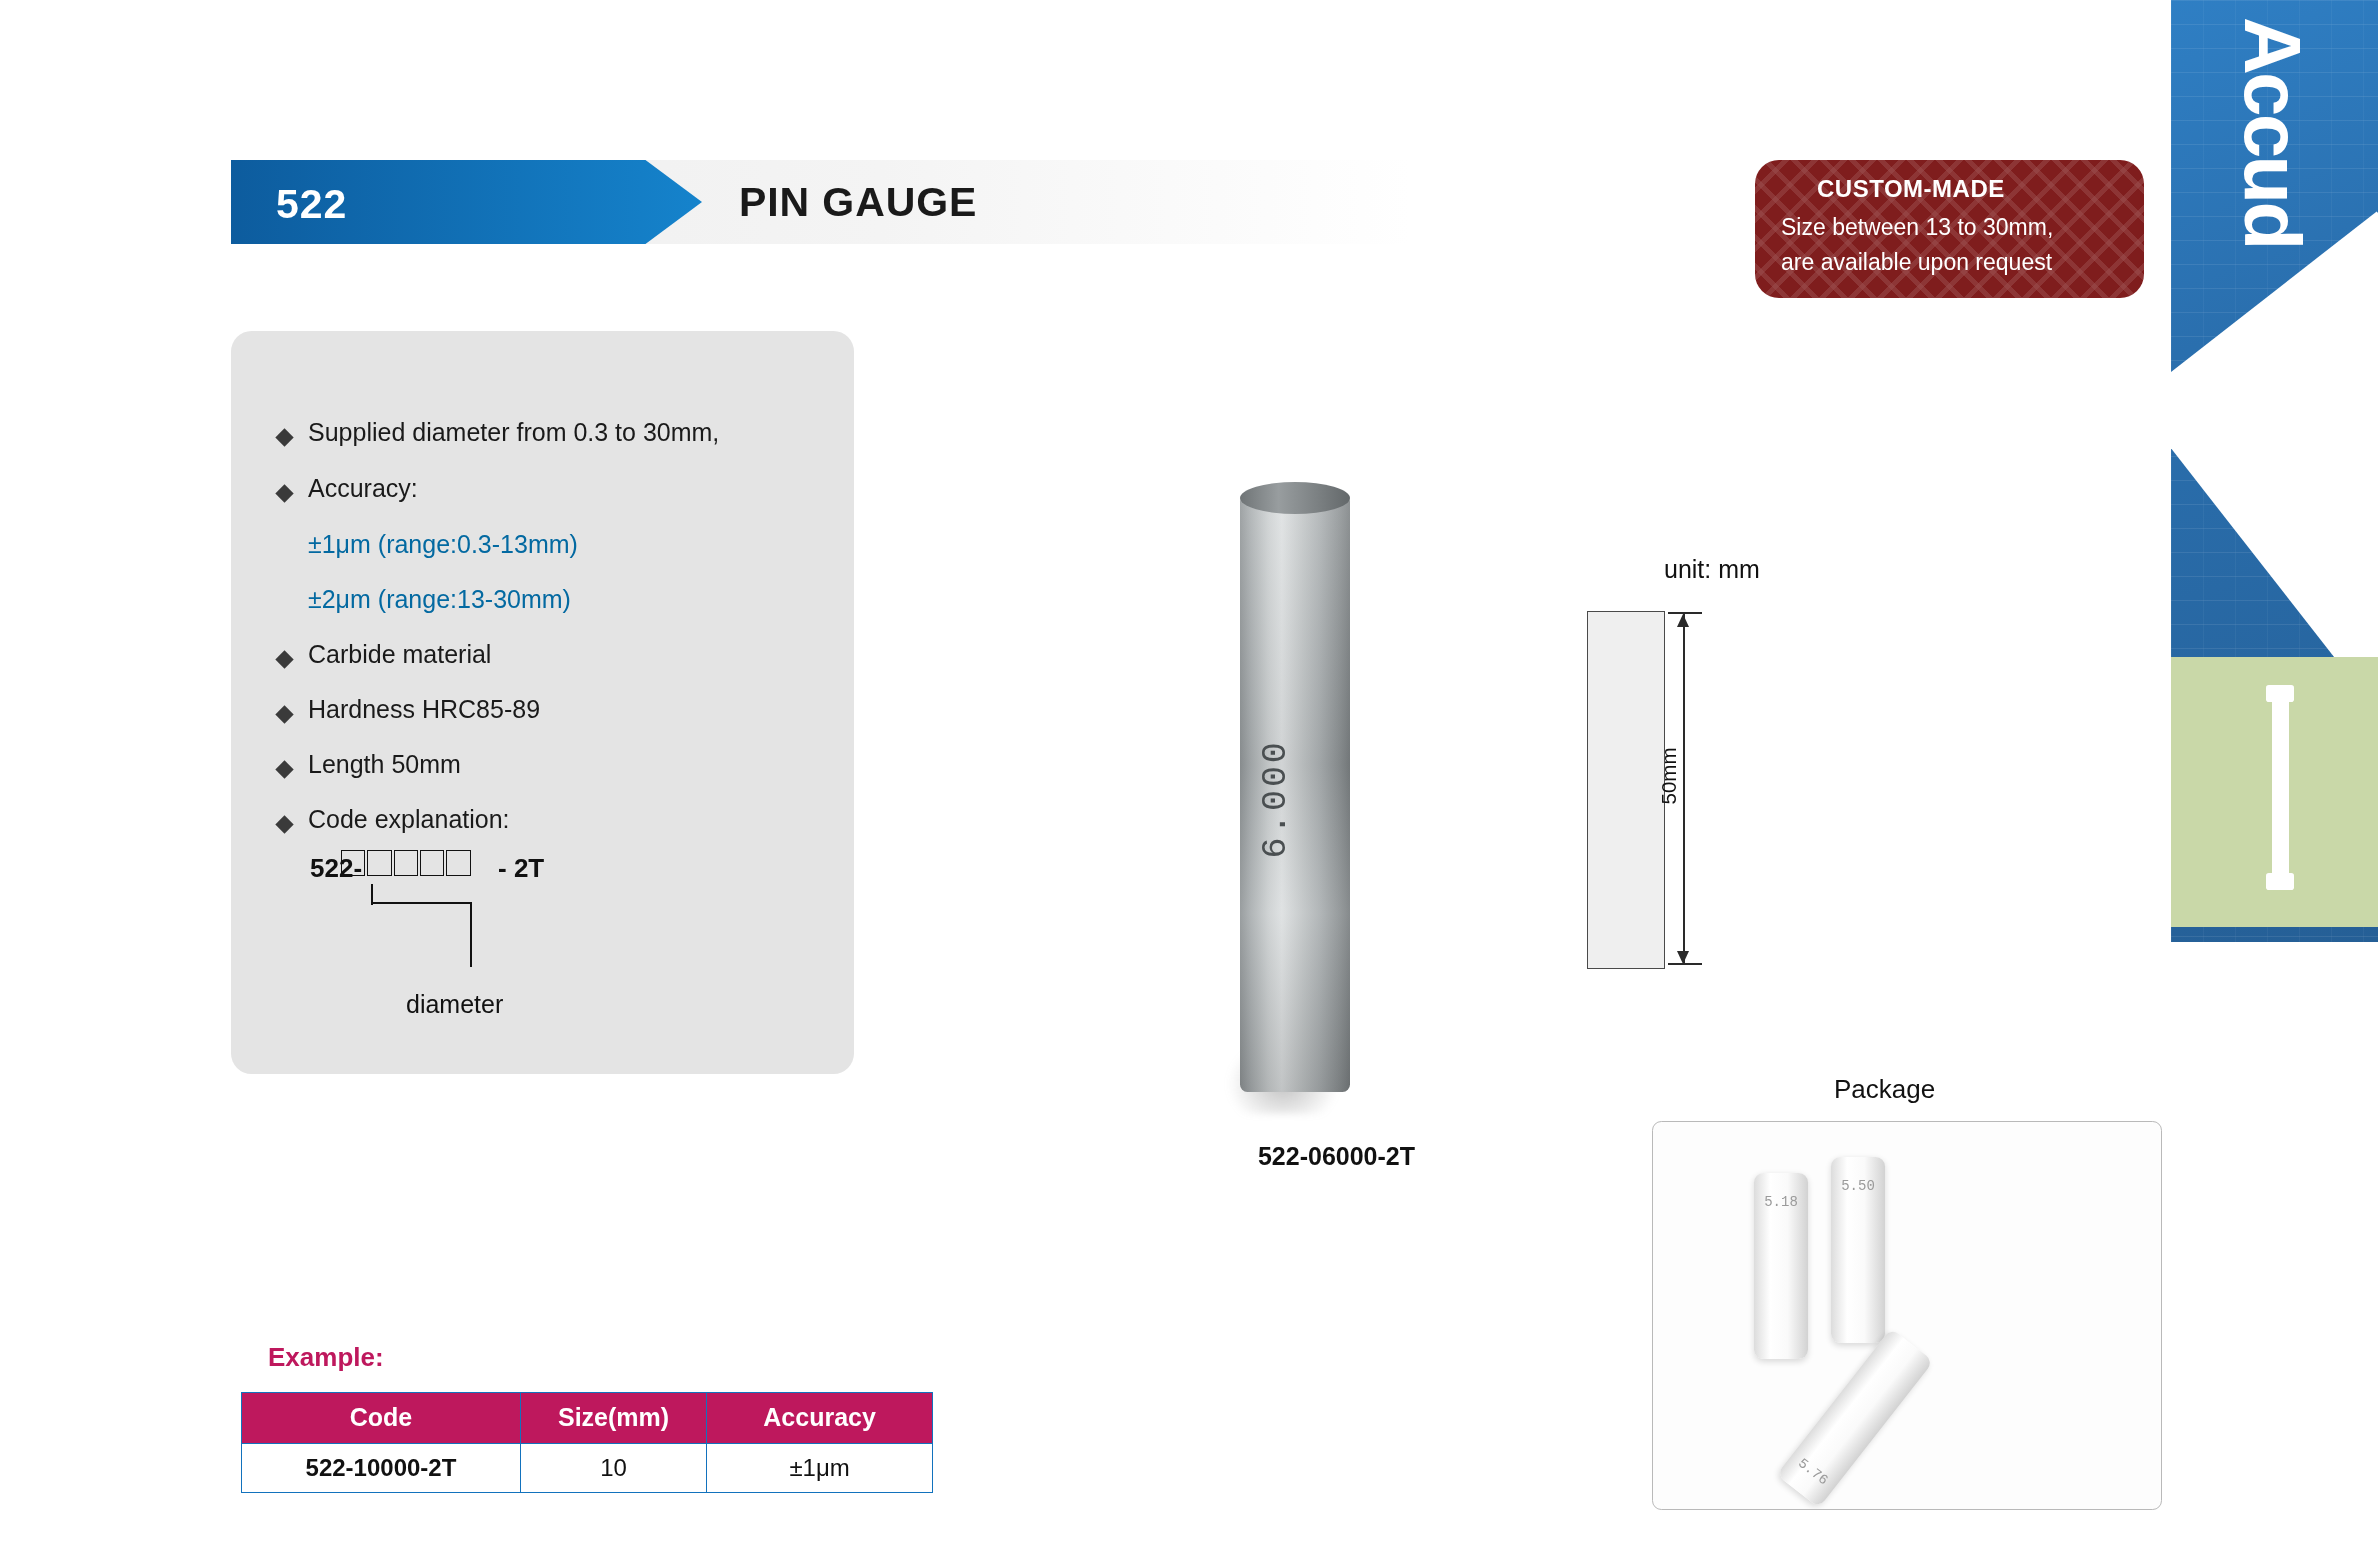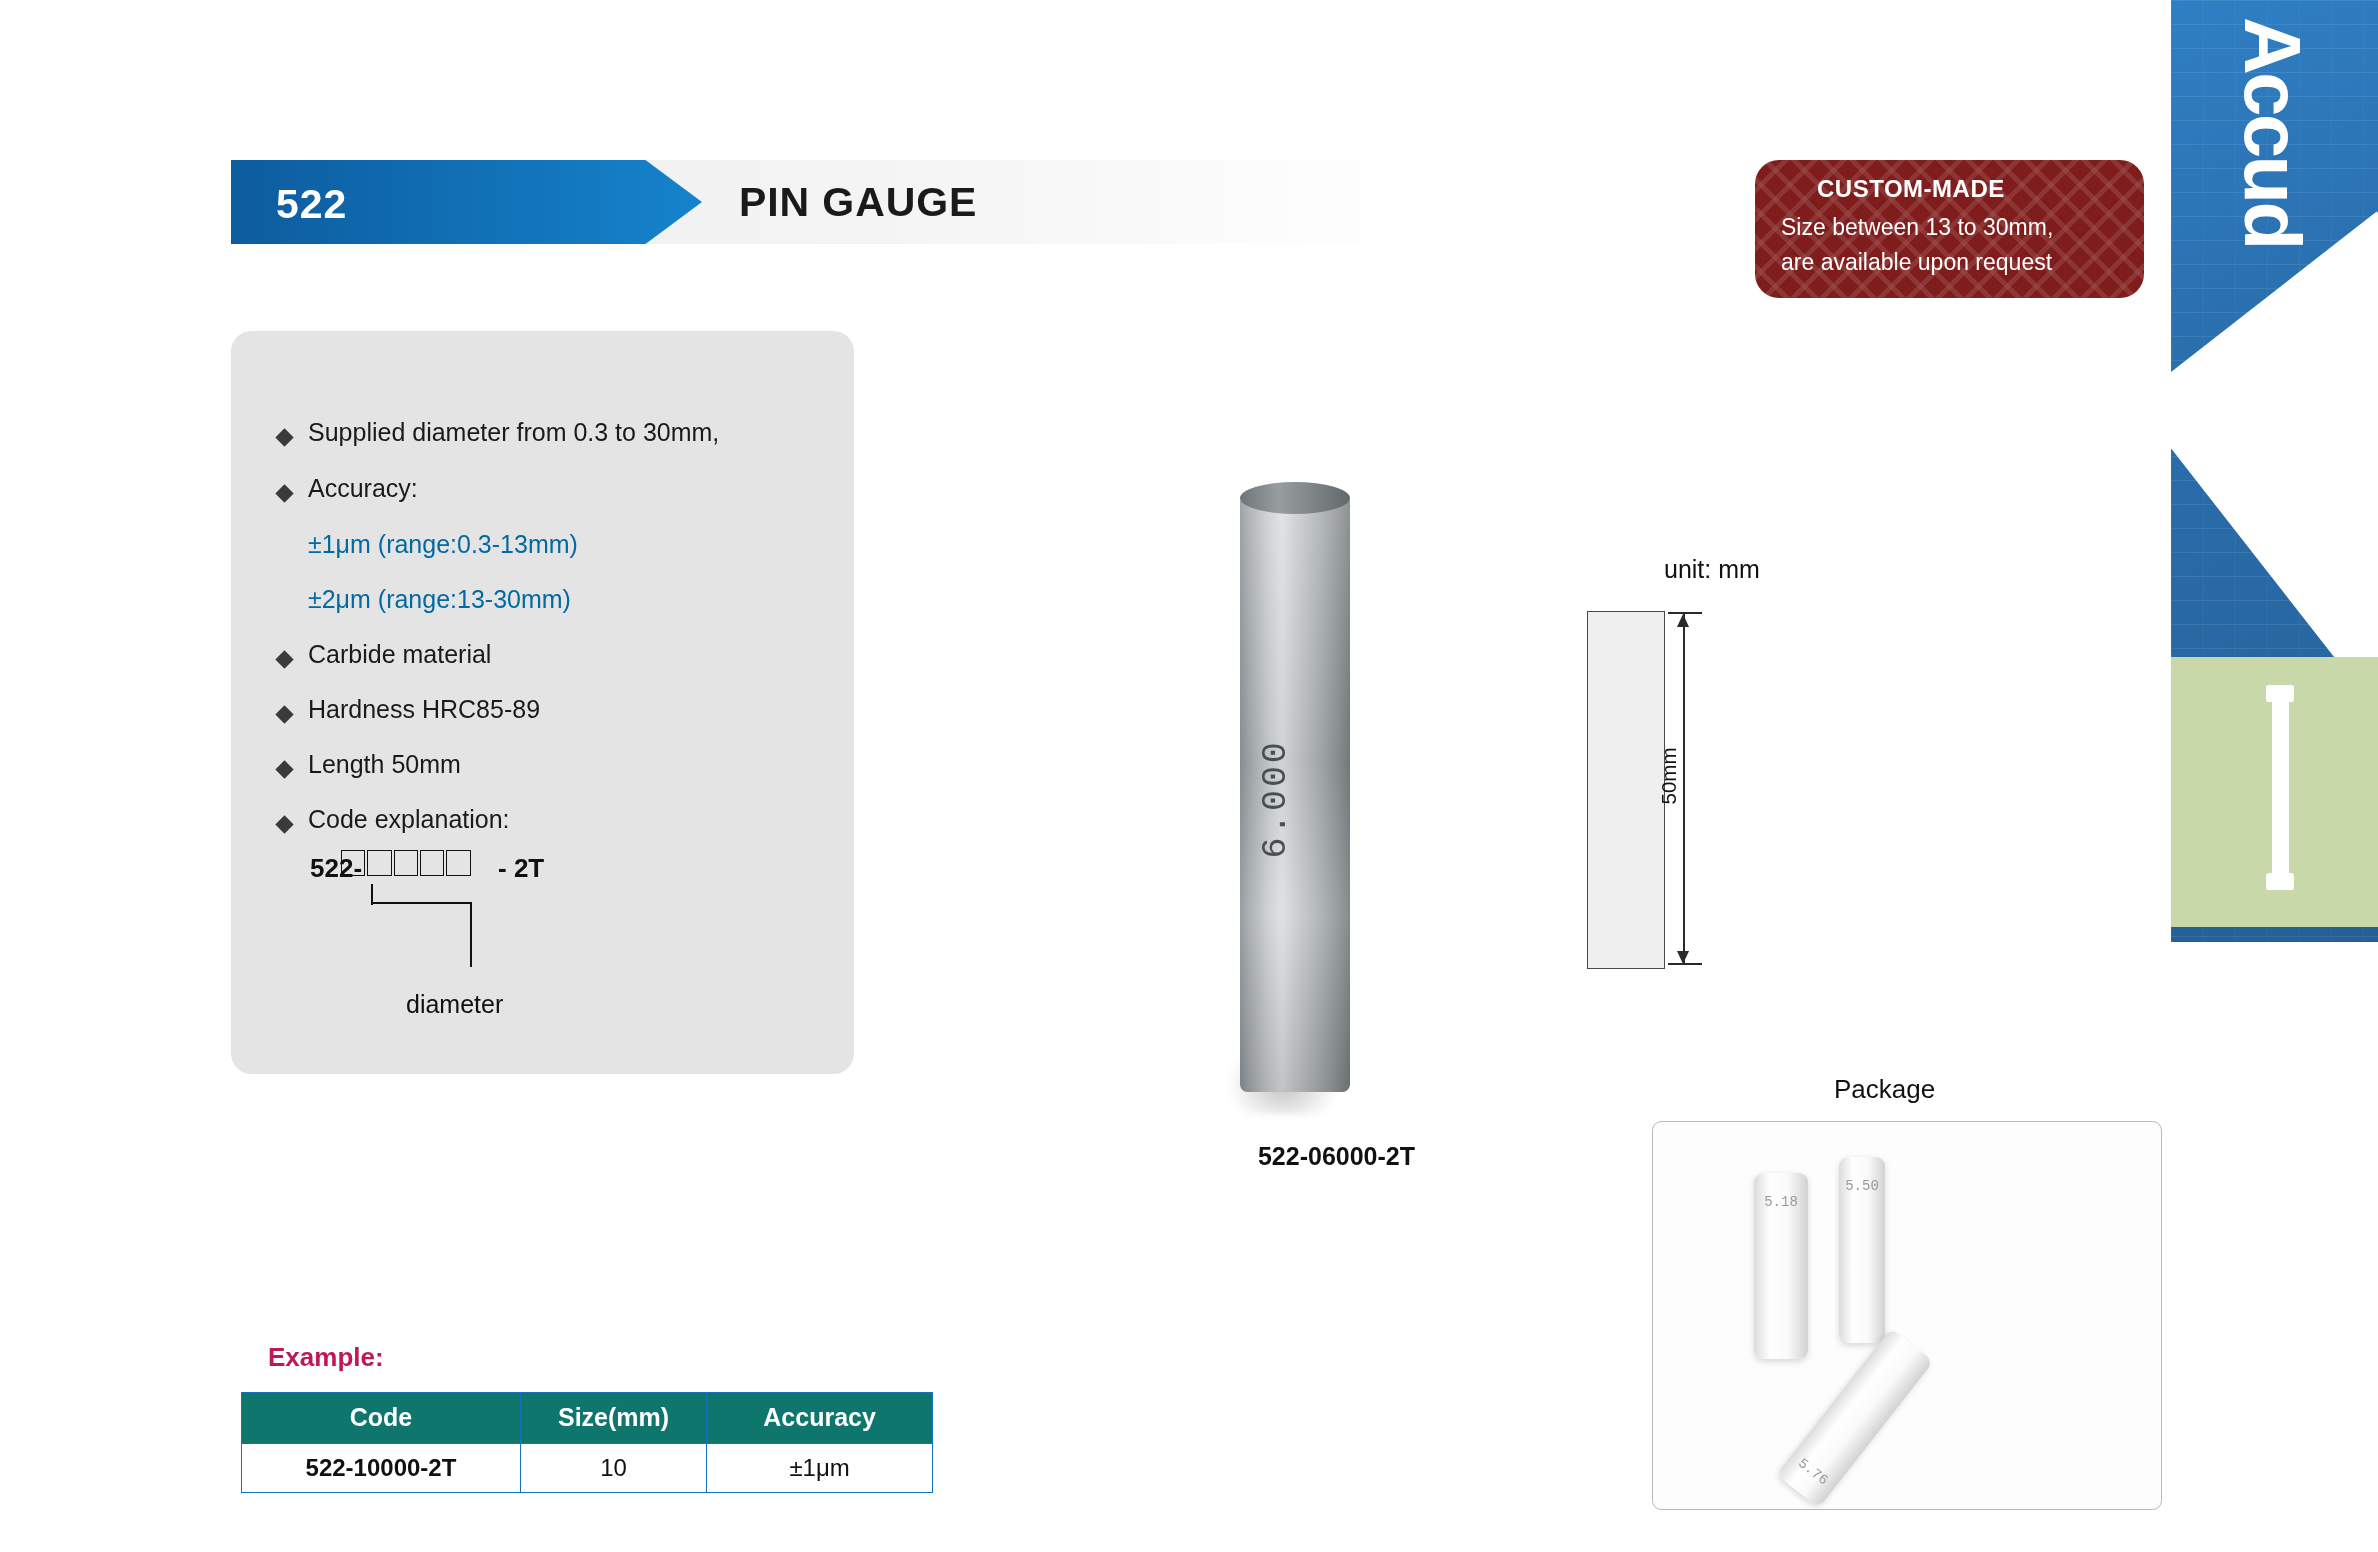--- a/index.html
+++ b/index.html
@@ -418,21 +418,21 @@
   .pkg-pin .lbl {
     position: absolute;
     width: 100%;
     text-align: center;
     font-size: 14px;
     color: #9a9a9a;
     font-family: "Liberation Mono", monospace;
   }
   .pkg-1 { left: 101px; top: 51px; width: 54px; height: 186px; }
   .pkg-1 .lbl { top: 20.5px; }
-  .pkg-2 { left: 186px; top: 35px; width: 46px; height: 186px; }
+  .pkg-2 { left: 178px; top: 35px; width: 54px; height: 186px; }
   .pkg-2 .lbl { top: 20.5px; }
   .pkg-3 {
     left: 175px; top: 203px; width: 54px; height: 186px;
     transform: rotate(38deg);
     transform-origin: center;
   }
   .pkg-3 .lbl { bottom: 17px; }
 
   
   .example-label {
@@ -444,21 +444,21 @@
     color: #be185d;
   }
   .example-table {
     position: absolute;
     left: 241px;
     top: 1392px;
     width: 692px;
     border-collapse: collapse;
   }
   .example-table th {
-    background: #0f766e;
+    background: #be185d;
     color: #ffffff;
     font-size: 25px;
     font-weight: bold;
     padding: 10.3px 0;
     border: 1.9px solid #1272bd;
   }
   .example-table td {
     font-size: 24px;
     color: #111111;
     text-align: center;

